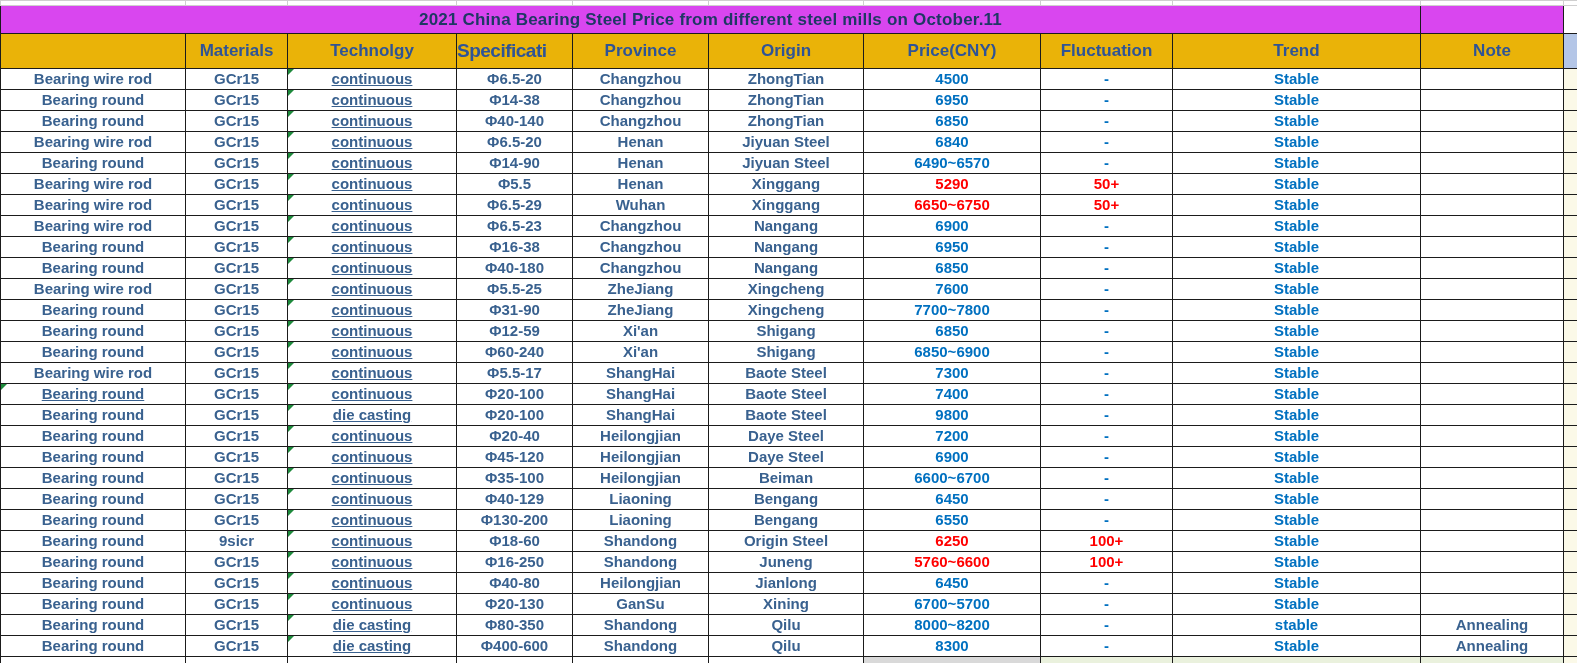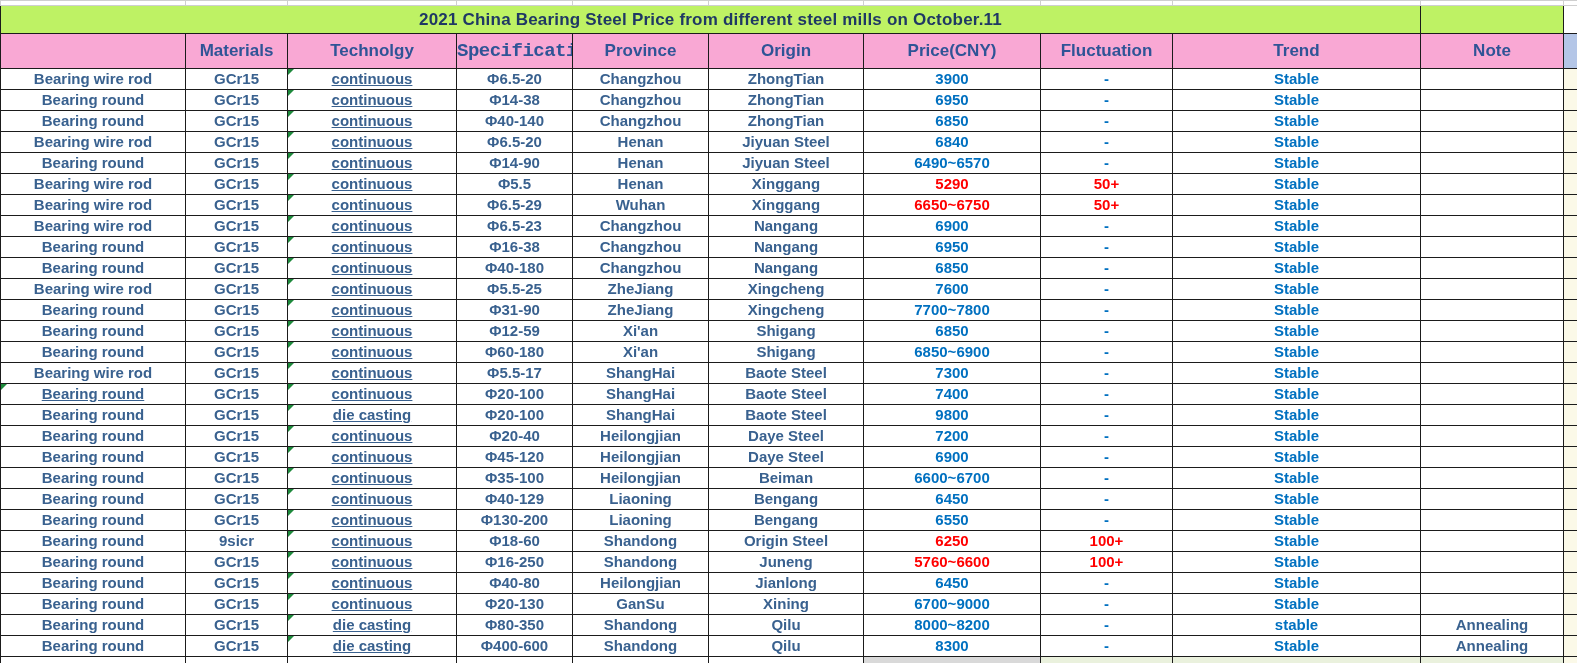--- a/index.html
+++ b/index.html
@@ -4,25 +4,25 @@
 <style>
   html,body{margin:0;padding:0;background:#fff;overflow:hidden;}
   #app{width:1577px;height:663px;overflow:hidden;position:relative;
        font-family:"Liberation Sans","DejaVu Sans",sans-serif;font-weight:bold;}
   table{border-collapse:collapse;table-layout:fixed;width:1577px;}
   td,th{padding:0;margin:0;overflow:hidden;white-space:nowrap;text-align:center;
         border:1px solid #1b1b1b;font-weight:bold;}
   
   tr.sliver-row td{height:4px;border:1px solid #cfcfcf;background:#fff;}
   
-  tr.title-row td{height:27px;background:#bef264;border-top:1px solid #c9c9c9;}
+  tr.title-row td{height:27px;background:#d946ef;border-top:1px solid #c9c9c9;}
   .title-text{font-size:17px;color:#1F3864;letter-spacing:.2px;}
   
-  tr.header-row th{height:34px;background:#f9a8d4;color:#2F5496;font-size:17px;}
-  tr.header-row th.spec{font-size:19px;text-align:center;letter-spacing:-.5px;font-family:Liberation Mono, monospace;}
+  tr.header-row th{height:34px;background:#eab308;color:#2F5496;font-size:17px;}
+  tr.header-row th.spec{font-size:19px;text-align:left;letter-spacing:-.5px;}
   
   tr.data-row td{height:20px;font-size:15px;color:#39618F;line-height:20px;}
   tr.data-row td.c-price,tr.data-row td.c-fluct,tr.data-row td.c-trend{color:#0070C0;}
   tr.data-row.alert td.c-price,tr.data-row.alert td.c-fluct{color:#FF0000;}
   td.rel{position:relative;text-decoration:underline;}
   .tri{position:absolute;top:0;left:0;width:0;height:0;
        border-top:6px solid #1E8A3C;border-right:6px solid transparent;}
   
   td.sl,th.sl{border-right:1px solid #d8d8d8;}
   tr.data-row td.sl{background:#FBF9E8;}
@@ -88,21 +88,21 @@
     </tr>
     </tbody>
       <tbody id="tbody">
         <tr class="data-row">
           <td class="c-product">Bearing wire rod</td>
           <td class="c-material">GCr15</td>
           <td class="c-tech rel">continuous<span class="tri"></span></td>
           <td class="c-spec">Φ6.5-20</td>
           <td class="c-province">Changzhou</td>
           <td class="c-origin">ZhongTian</td>
-          <td class="c-price">3900</td>
+          <td class="c-price">4500</td>
           <td class="c-fluct">-</td>
           <td class="c-trend">Stable</td>
           <td class="c-note"></td>
           <td class="sl"></td>
         </tr>
         <tr class="data-row">
           <td class="c-product">Bearing round</td>
           <td class="c-material">GCr15</td>
           <td class="c-tech rel">continuous<span class="tri"></span></td>
           <td class="c-spec">Φ14-38</td>
@@ -254,21 +254,21 @@
           <td class="c-price">6850</td>
           <td class="c-fluct">-</td>
           <td class="c-trend">Stable</td>
           <td class="c-note"></td>
           <td class="sl"></td>
         </tr>
         <tr class="data-row">
           <td class="c-product">Bearing round</td>
           <td class="c-material">GCr15</td>
           <td class="c-tech rel">continuous<span class="tri"></span></td>
-          <td class="c-spec">Φ60-180</td>
+          <td class="c-spec">Φ60-240</td>
           <td class="c-province">Xi'an</td>
           <td class="c-origin">Shigang</td>
           <td class="c-price">6850~6900</td>
           <td class="c-fluct">-</td>
           <td class="c-trend">Stable</td>
           <td class="c-note"></td>
           <td class="sl"></td>
         </tr>
         <tr class="data-row">
           <td class="c-product">Bearing wire rod</td>
@@ -413,21 +413,21 @@
           <td class="c-note"></td>
           <td class="sl"></td>
         </tr>
         <tr class="data-row">
           <td class="c-product">Bearing round</td>
           <td class="c-material">GCr15</td>
           <td class="c-tech rel">continuous<span class="tri"></span></td>
           <td class="c-spec">Φ20-130</td>
           <td class="c-province">GanSu</td>
           <td class="c-origin">Xining</td>
-          <td class="c-price">6700~9000</td>
+          <td class="c-price">6700~5700</td>
           <td class="c-fluct">-</td>
           <td class="c-trend">Stable</td>
           <td class="c-note"></td>
           <td class="sl"></td>
         </tr>
         <tr class="data-row">
           <td class="c-product">Bearing round</td>
           <td class="c-material">GCr15</td>
           <td class="c-tech rel">die casting<span class="tri"></span></td>
           <td class="c-spec">Φ80-350</td>

